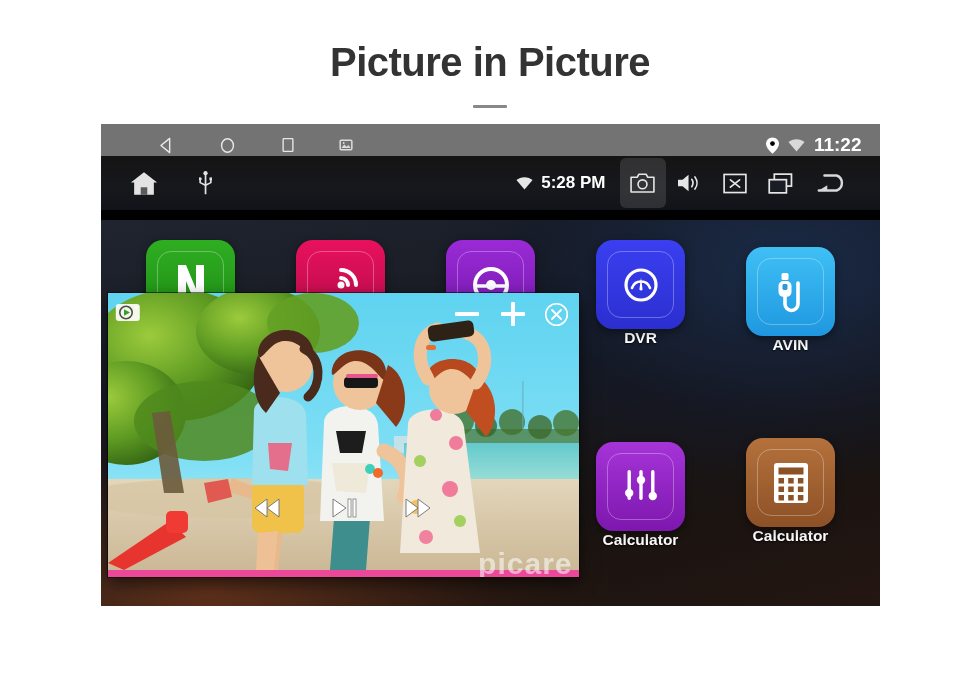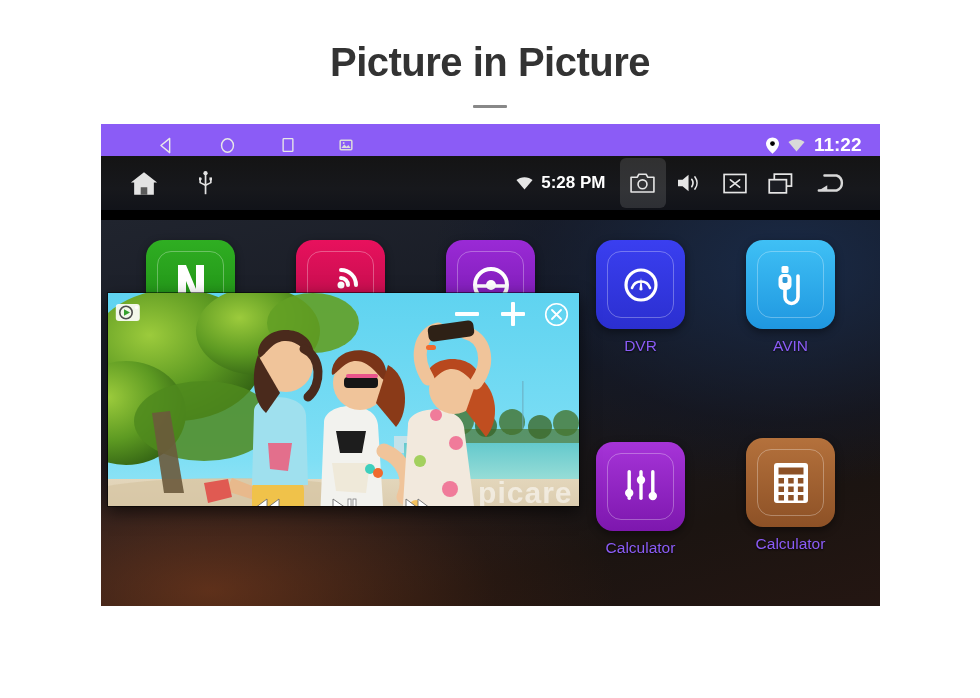--- a/index.html
+++ b/index.html
@@ -58,21 +58,21 @@
     overflow: hidden;
     background: #000;
   }
 
   
   .status-bar {
     position: absolute;
     left: 0; top: 0;
     width: 779px;
     height: 42px;
-    background: #8b5cf6;
+    background: #737373;
     display: flex;
     align-items: center;
     z-index: 5;
   }
   .statusbar-nav {
     display: flex;
     align-items: center;
     gap: 42px;
     margin-left: 56px;
   }
@@ -178,40 +178,40 @@
   }
   .tile-glyph {
     position: absolute;
     left: 0; top: 0; right: 0; bottom: 0;
     display: flex;
     align-items: center;
     justify-content: center;
     z-index: 2;
   }
   .app-label {
-    margin-top: 8px;
-    color: #8b5cf6;
+    margin-top: 0;
+    color: #ffffff;
     font-size: 15.5px;
-    font-weight: normal;
+    font-weight: bold;
     text-shadow: 0 1px 2px rgba(0,0,0,0.8);
     font-family: "Liberation Sans", sans-serif;
     white-space: nowrap;
   }
 
   
   .pip-window {
     position: absolute;
     left: 7px;
     top: 169px;
     width: 471px;
-    height: 213px;
+    height: 284px;
     z-index: 10;
     overflow: hidden;
     box-shadow: 0 0 0 1px rgba(0,0,0,0.5), 0 6px 16px rgba(0,0,0,0.6);
-    background: #d946ef;
+    background: #ec4899;
   }
   .pip-video {
     position: absolute;
     left: 0; top: 0; right: 0; bottom: 0;
     overflow: hidden;
   }
   .pip-controls-top {
     position: absolute;
     right: 10px;
     top: 6px;
@@ -413,21 +413,21 @@
           <svg width="44" height="44" viewBox="0 0 44 44">
             <circle cx="22" cy="22" r="15" fill="none" stroke="#ffffff" stroke-width="3.2"></circle>
             <path d="M13 25 A9.5 9.5 0 0 1 31 25" fill="none" stroke="#ffffff" stroke-width="2.6" stroke-linecap="round"></path>
             <path d="M22 14.5 L20.4 26.5 A1.8 1.8 0 0 0 23.6 26.5 Z" fill="#ffffff"></path>
           </svg>
         </div>
       </div>
       <div class="app-label">DVR</div>
     </div>
 
-    <div class="app-cell" style="left:625px; top:20px;">
+    <div class="app-cell" style="left:625px; top:27px;">
       <div class="app-tile" style="background:linear-gradient(180deg,#3fc0f5 0%,#1f97e0 100%);">
         <div class="tile-glyph">
           <svg width="40" height="46" viewBox="0 0 40 46">
             <rect x="10.5" y="4" width="7" height="7" rx="1.6" fill="#ffffff"></rect>
             <rect x="7.5" y="12" width="13" height="16" rx="5" fill="#ffffff"></rect>
             <rect x="11.5" y="15" width="5" height="6" rx="1.4" fill="#2f9ad8"></rect>
             <path d="M14 28 L14 35 A6.5 6.5 0 0 0 27 35 L27 14" fill="none" stroke="#ffffff" stroke-width="3.6" stroke-linecap="round"></path>
           </svg>
         </div>
       </div>

